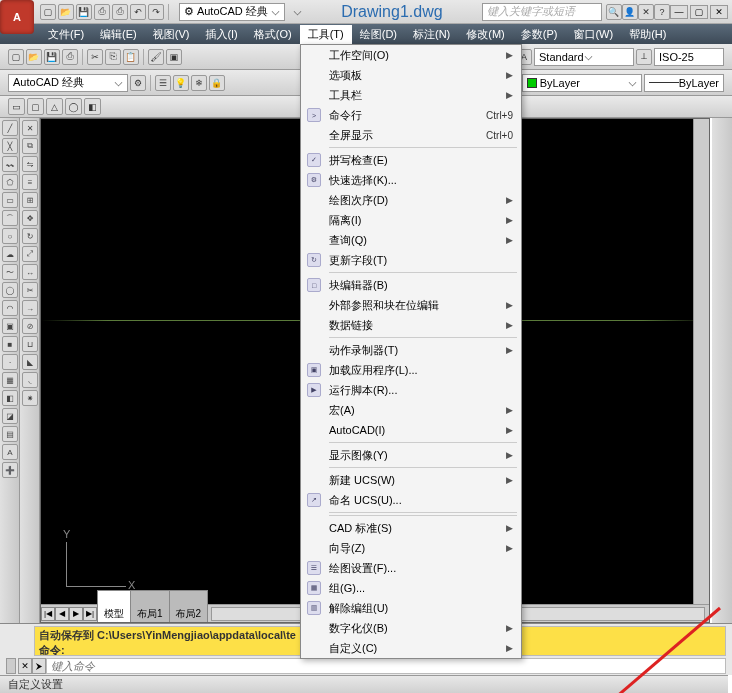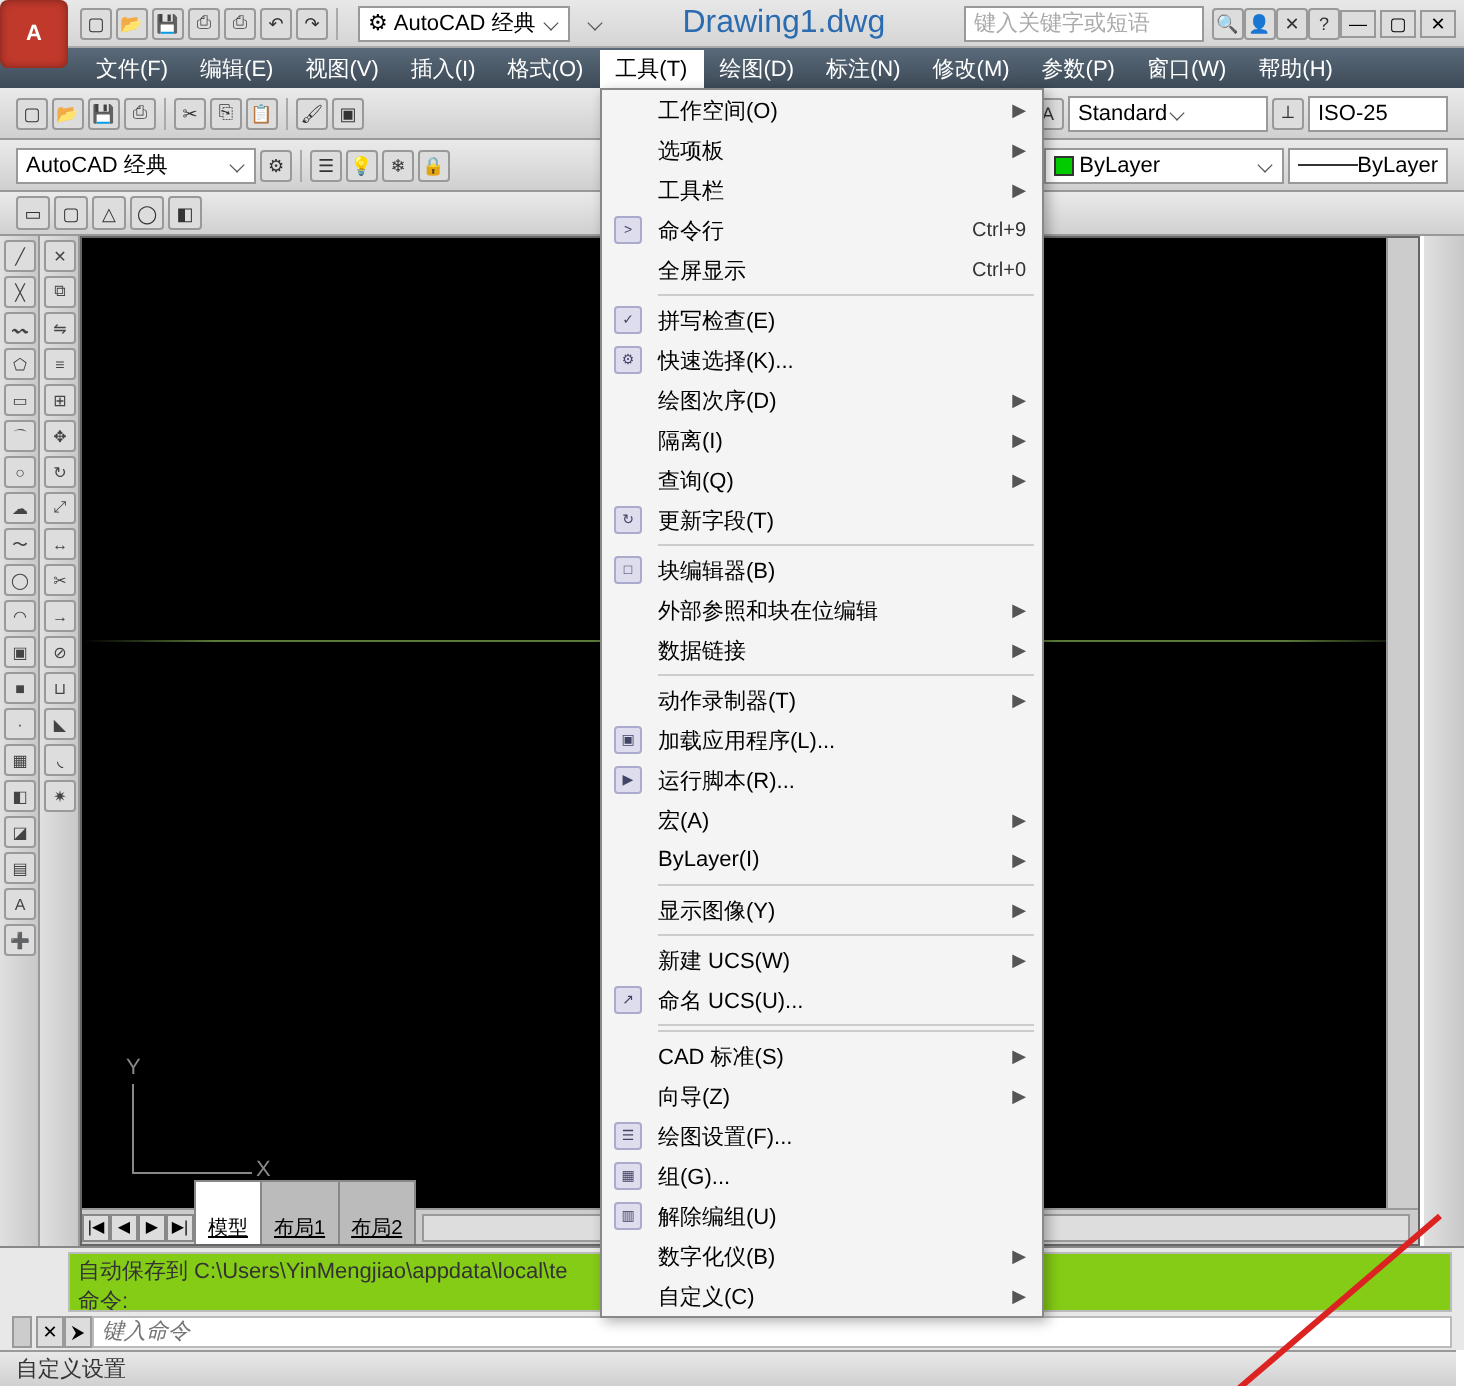--- a/index.html
+++ b/index.html
@@ -7,21 +7,21 @@
 
 
 .titlebar { height:24px; background:linear-gradient(#e8e8e8,#d5d5d5); display:flex; align-items:center; border-bottom:1px solid #aaa; }
 .logo { width:34px; height:34px; background:#c0392b; position:absolute; top:0; left:0; border-radius:4px; box-shadow:inset 0 0 4px rgba(0,0,0,.4); display:flex; align-items:center; justify-content:center; color:#fff; font-weight:bold; font-size:14px; }
 .qat { margin-left:40px; display:flex; gap:2px; align-items:center; }
 .qat .btn, .smallbtn { width:16px; height:16px; background:#ddd; border:1px solid #999; border-radius:2px; display:inline-flex; align-items:center; justify-content:center; font-size:9px; color:#333; }
 .sep { width:1px; height:16px; background:#aaa; margin:0 2px; }
 .workspace-combo { margin-left:6px; display:flex; align-items:center; background:#fff; border:1px solid #999; height:18px; padding:0 4px; gap:3px; }
 .chev { width:9px; height:9px; border-left:1px solid #555; border-bottom:1px solid #555; transform:rotate(-45deg) scale(.6); display:inline-block; }
 .titletext { flex:1; text-align:center; color:#2b6cb0; font-size:16px; }
-.searchbox { width:120px; height:18px; border:1px solid #999; background:#fff; color:#aaa; padding:0 4px; display:flex; align-items:center; margin-right:4px; }
+.searchbox { width:120px; height:18px; border:1px solid #999; background:#fff; color:#aaa; font-style:italic; padding:0 4px; display:flex; align-items:center; margin-right:4px; }
 .wincontrols { display:flex; gap:2px; margin-left:auto; margin-right:4px; }
 .wincontrols .wc { width:18px; height:14px; background:#ddd; border:1px solid #999; display:flex; align-items:center; justify-content:center; font-size:9px; }
 
 
 .menubar { height:20px; background:linear-gradient(#5a6a7a,#3d4a57); display:flex; align-items:center; padding-left:40px; }
 .menubar .mi { color:#fff; padding:2px 8px; font-size:11px; cursor:default; }
 .menubar .mi.active { background:#fff; color:#000; }
 
 
 .toolbar2 { height:26px; background:linear-gradient(#eaeaea,#d0d0d0); border-bottom:1px solid #999; display:flex; align-items:center; padding:0 8px; gap:2px; }
@@ -44,28 +44,28 @@
 .canvas { position:absolute; inset:0; }
 .axis-line-h { position:absolute; top:40%; left:0; right:0; height:1px; background:linear-gradient(90deg,transparent,#5a7a3a 10%,#5a7a3a 90%,transparent); }
 .ucs { position:absolute; left:25px; bottom:35px; color:#888; font-size:10px; }
 .ucs .yaxis { position:absolute; bottom:0; left:0; width:1px; height:45px; background:#888; }
 .ucs .xaxis { position:absolute; bottom:0; left:0; width:60px; height:1px; background:#888; }
 .ucs .yl { position:absolute; bottom:47px; left:-3px; }
 .ucs .xl { position:absolute; bottom:-4px; left:62px; }
 .vscroll { position:absolute; right:0; top:0; bottom:18px; width:16px; background:#ccc; border-left:1px solid #999;}
 .hscroll-row { position:absolute; left:0; right:0; bottom:0; height:18px; background:#ccc; border-top:1px solid #999; display:flex; align-items:center; }
 .htabs { display:flex; }
-.htab { padding:16px 6px; background:#bbb; border:1px solid #888; margin-right:-1px; font-size:10px;text-decoration:underline;}
+.htab { padding:16px 6px; background:#bbb; border:1px solid #888; margin-right:-1px; font-size:10px;}
 .htab.active { background:#fff; }
 .navbtn { width:14px; height:14px; background:#ddd; border:1px solid #888; font-size:8px; display:flex; align-items:center; justify-content:center; }
 .rightpanel { width:20px; background:linear-gradient(90deg,#e0e0e0,#c8c8c8); }
 
 
 .cmdarea { position:absolute; left:0; right:0; bottom:18px; height:52px; background:#e8e8e8; border-top:1px solid #888; }
-.cmdhist { height:30px; background:#84cc16; border:1px solid #bbb; margin:2px 6px 0 34px; padding:1px 4px; font-size:10px; color:#333; overflow:hidden;}
+.cmdhist { height:30px; background:#fde047; border:1px solid #bbb; margin:2px 6px 0 34px; padding:1px 4px; font-size:10px; color:#333; overflow:hidden;font-weight:bold;}
 .cmdline { height:18px; display:flex; align-items:center; margin:1px 6px 0 6px; }
 .cmdline .handle { width:10px; height:16px; background:#ccc; border:1px solid #999; margin-right:2px;}
 .cmdline .prompt { width:14px; height:16px; background:#ddd; border:1px solid #999; display:flex; align-items:center; justify-content:center; font-size:9px;}
 .cmdline input { flex:1; border:1px solid #bbb; height:16px; padding:0 4px; font-style:italic; color:#888; background:#fff;}
 
 
 .statusbar { position:absolute; left:0; right:4px; bottom:0; height:18px; background:linear-gradient(#e8e8e8,#d0d0d0); border-top:1px solid #999; display:flex; align-items:center; padding:0 8px; font-size:10px; color:#333;}
 
 
 .dropdown { position:absolute; top:44px; left:300px; width:222px; background:#f4f4f4; border:1px solid #888; box-shadow:2px 2px 6px rgba(0,0,0,.3); z-index:20;}
@@ -344,21 +344,21 @@
     </div>
     <div class="dmi">
       <span class="icon">▶</span>
       <span>运行脚本(R)...</span>
     </div>
     <div class="dmi">
       <span>宏(A)</span>
       <span class="arrow">▶</span>
     </div>
     <div class="dmi">
-      <span>ByLayer(I)</span>
+      <span>AutoCAD(I)</span>
       <span class="arrow">▶</span>
     </div>
     <div class="dsep"></div>
     <div class="dmi">
       <span>显示图像(Y)</span>
       <span class="arrow">▶</span>
     </div>
     <div class="dsep"></div>
     <div class="dmi">
       <span>新建 UCS(W)</span>

